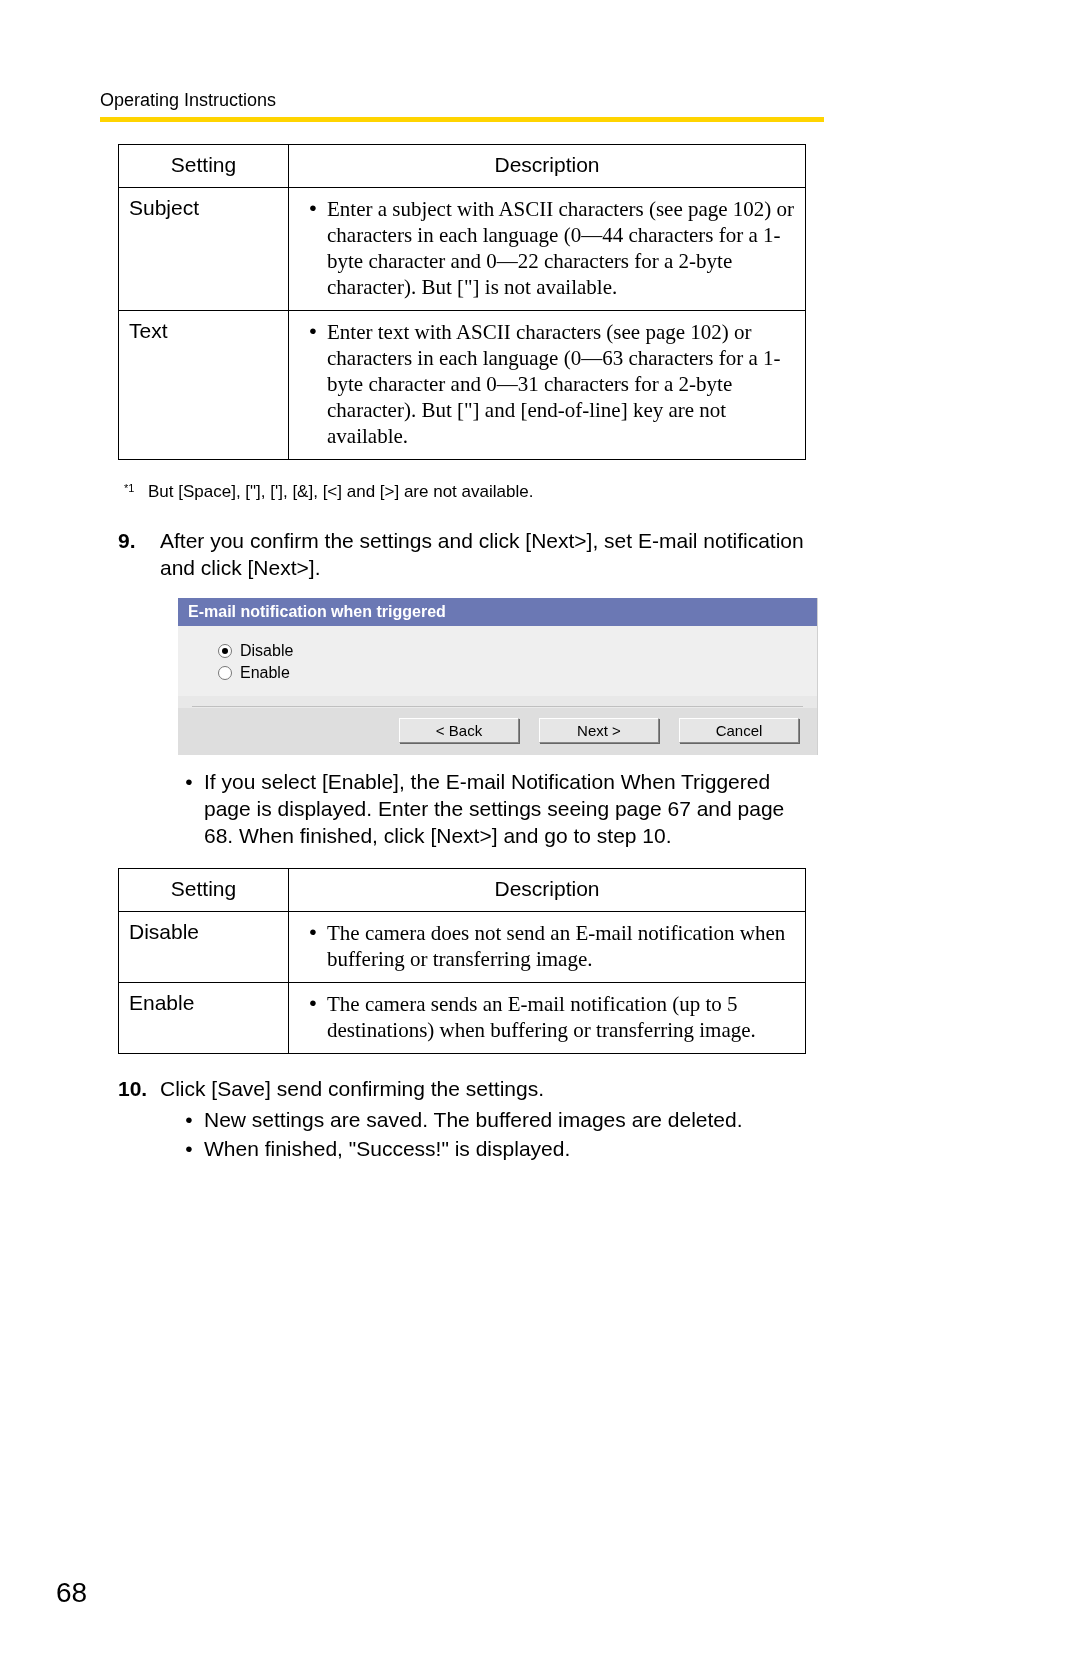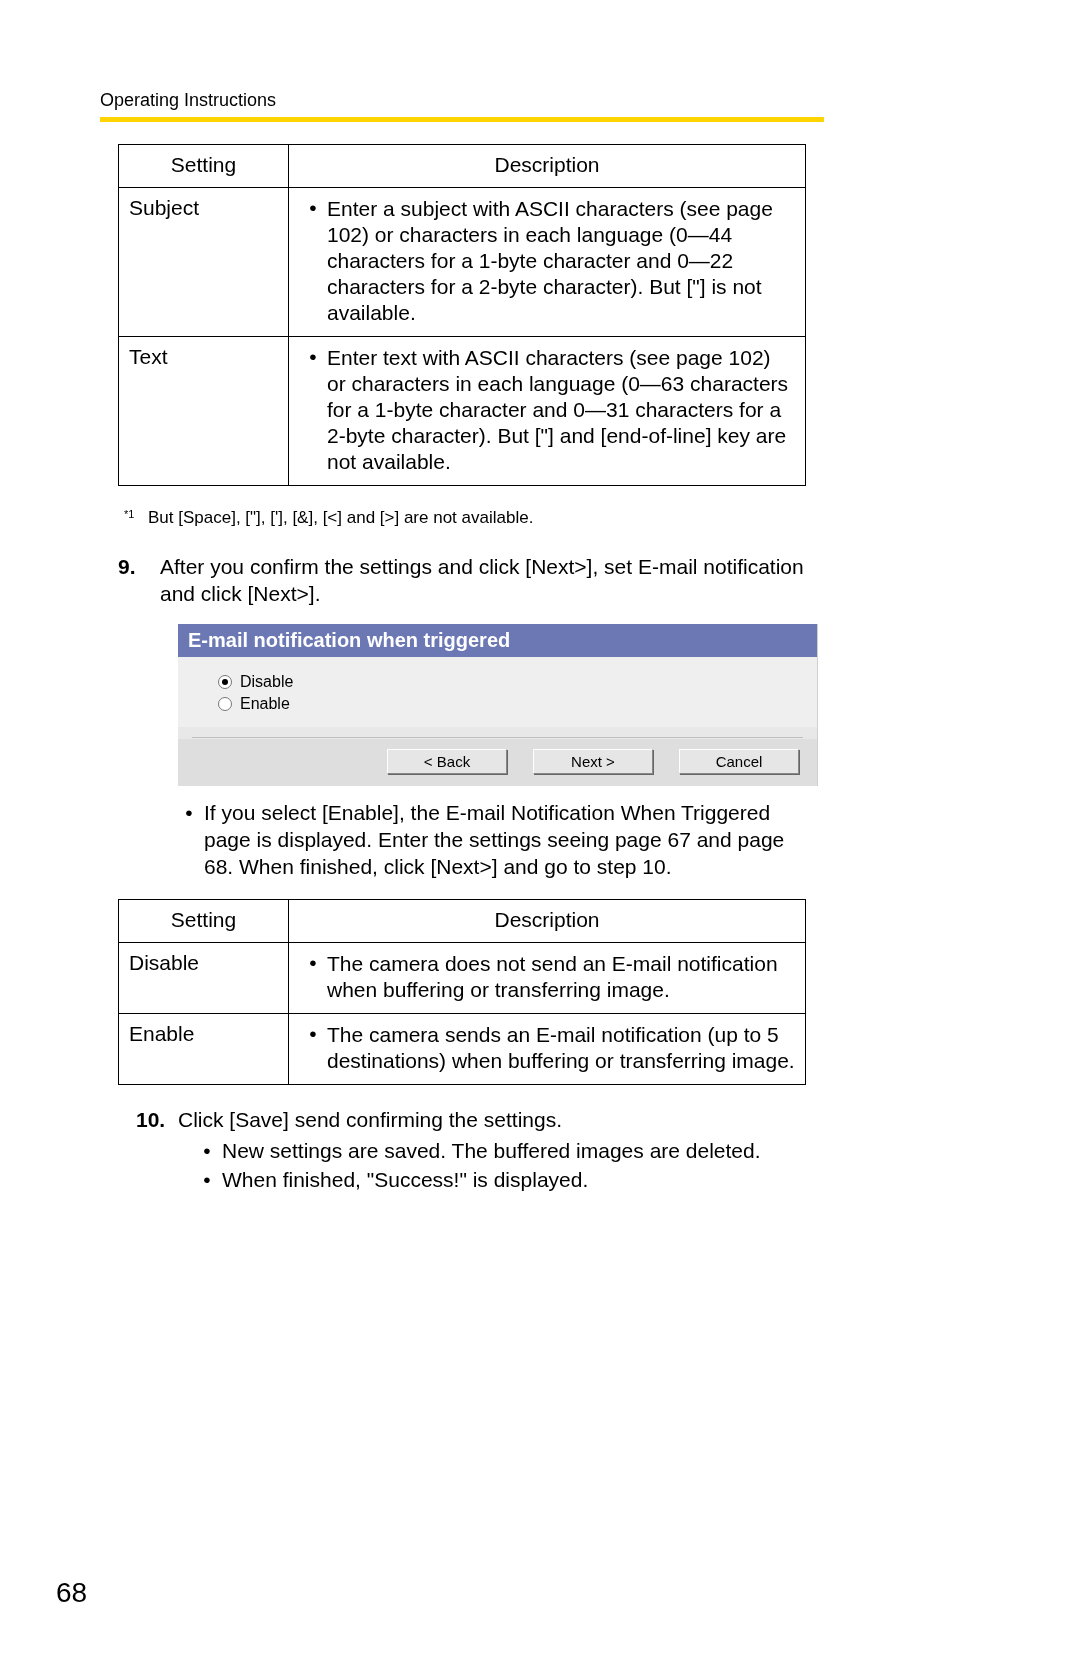--- a/index.html
+++ b/index.html
@@ -42,21 +42,21 @@
     font-weight: normal;
     text-align: center;
   }
   table.settings th.col-setting { width: 170px; }
   .desc-cell { padding-right: 14px; }
   .bullet-row { display: flex; }
   .bullet-dot {
     width: 28px; flex-shrink: 0;
     text-align: center;
   }
-  .bullet-text { flex: 1; line-height: 1.24; }
+  .bullet-text { flex: 1; line-height: 1.24; font-family: Liberation Serif, serif; }
   .footnote {
     display: flex;
     font-size: 17px;
     margin-top: 22px;
     margin-bottom: 26px;
     padding-left: 6px;
   }
   .footnote .fn-mark { font-size: 11px; width: 24px; }
   .step {
     display: flex;
@@ -76,21 +76,21 @@
     font-family: "MS Sans Serif", Tahoma, Arial, sans-serif;
     font-size: 16px;
     color: #000;
     border-right: 1px solid #d0d0d0;
   }
   .dialog-title {
     background: #6b78b4;
     color: #fff;
     font-weight: bold;
     padding: 5px 10px;
-    font-size: 20px;
+    font-size: 16px;
   }
   .dialog-body {
     background: #efefef;
     padding: 12px 0 10px 40px;
   }
   .radio-row { display: flex; align-items: center; margin: 4px 0; }
   .radio-dot {
     width: 14px; height: 14px;
     border: 1px solid #777;
     border-radius: 50%;
@@ -109,21 +109,21 @@
   .dialog-sep {
     margin: 10px 14px 0 14px;
     height: 2px;
     background: linear-gradient(#aaa, #fff);
   }
   .dialog-buttons {
     background: #dedede;
     padding: 10px 18px 12px 0;
     display: flex;
     justify-content: flex-end;
-    gap: 26px;
+    gap: 20px;
   }
   .win-btn {
     width: 120px;
     padding: 3px 0;
     text-align: center;
     background: #e6e6e6;
     border: 1px solid #888;
     border-top-color: #fff;
     border-left-color: #fff;
     box-shadow: 1px 1px 0 #666;
@@ -240,21 +240,21 @@
           <td class="desc-cell">
             <div class="bullet-row">
               <div class="bullet-dot">•</div>
               <div class="bullet-text">The camera sends an E-mail notification (up to 5 destinations) when buffering or transferring image.</div>
             </div>
           </td>
         </tr>
       </tbody>
     </table>
 
-    <div class="step" style="margin-top:22px;margin-left:18px;">
+    <div class="step" style="margin-top:22px;">
       <div class="step-num">10.</div>
       <div class="step-body">
         <div>Click [Save] send confirming the settings.</div>
         <div class="step10-list">
           <div class="sub-bullet">
             <div class="bullet-dot">•</div>
             <div>New settings are saved. The buffered images are deleted.</div>
           </div>
           <div class="sub-bullet">
             <div class="bullet-dot">•</div>

